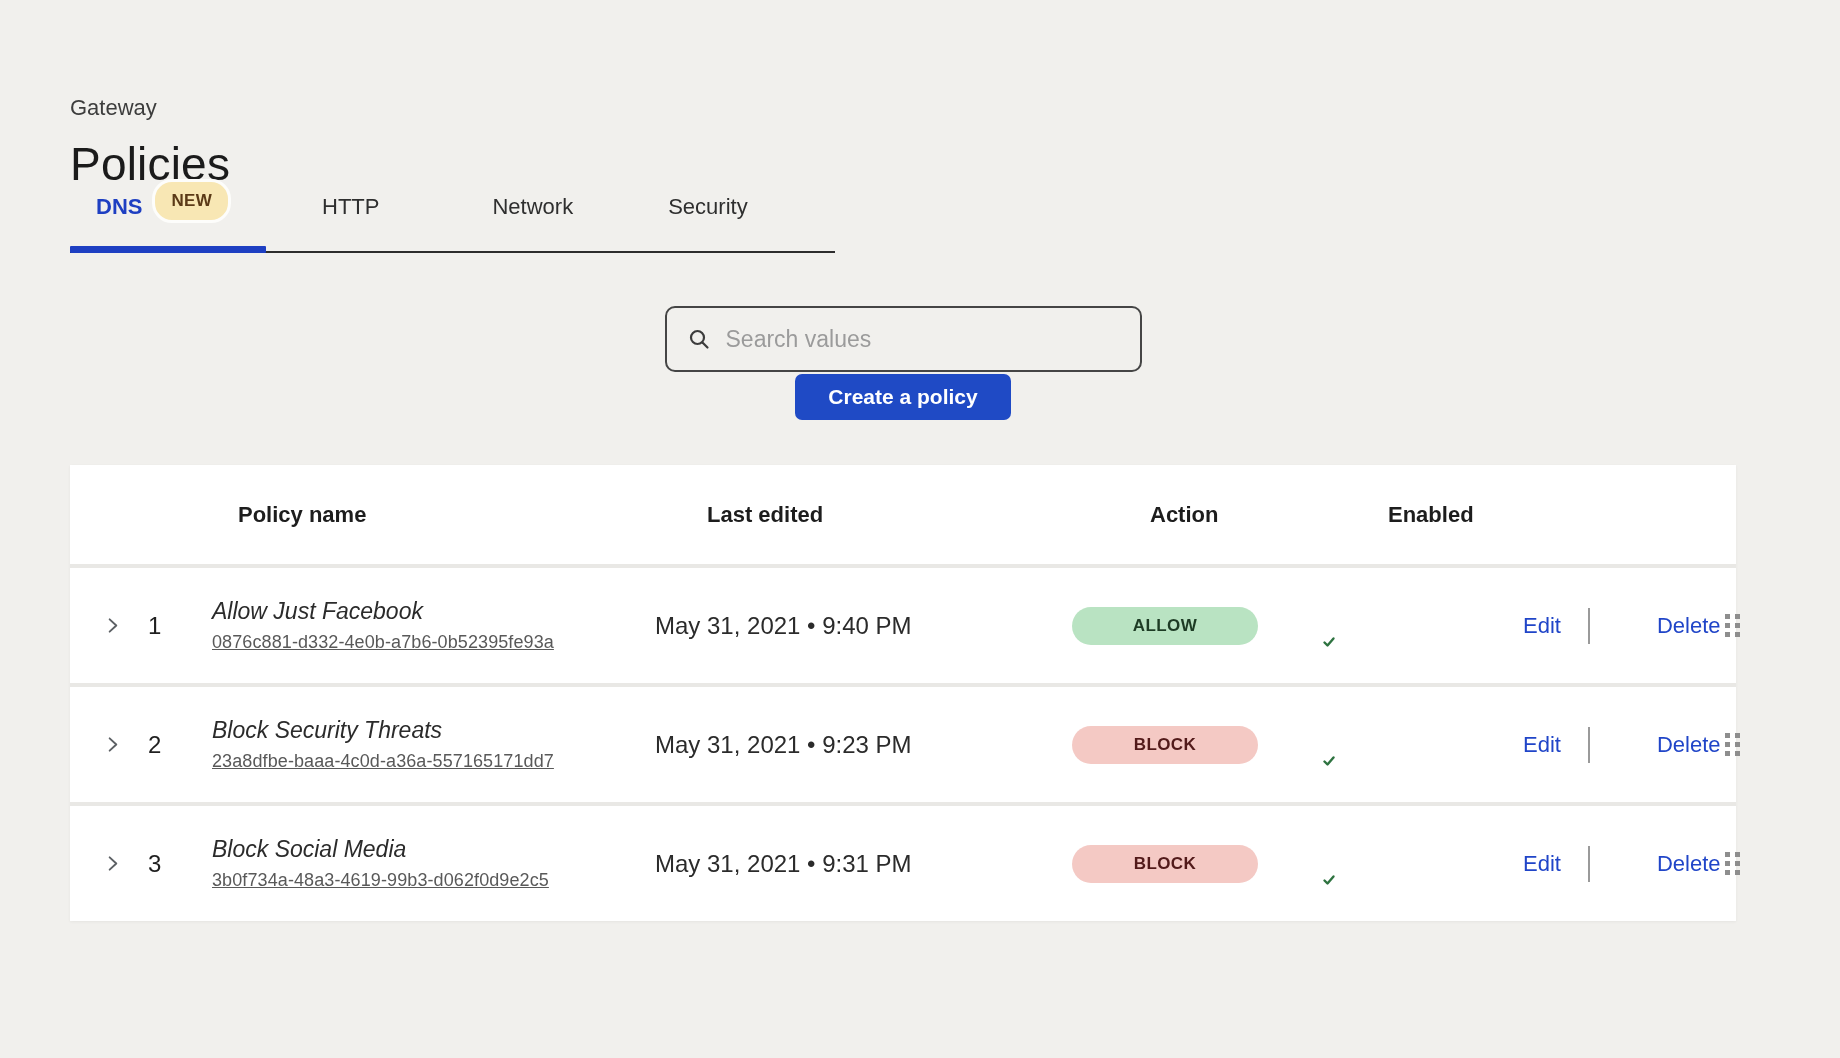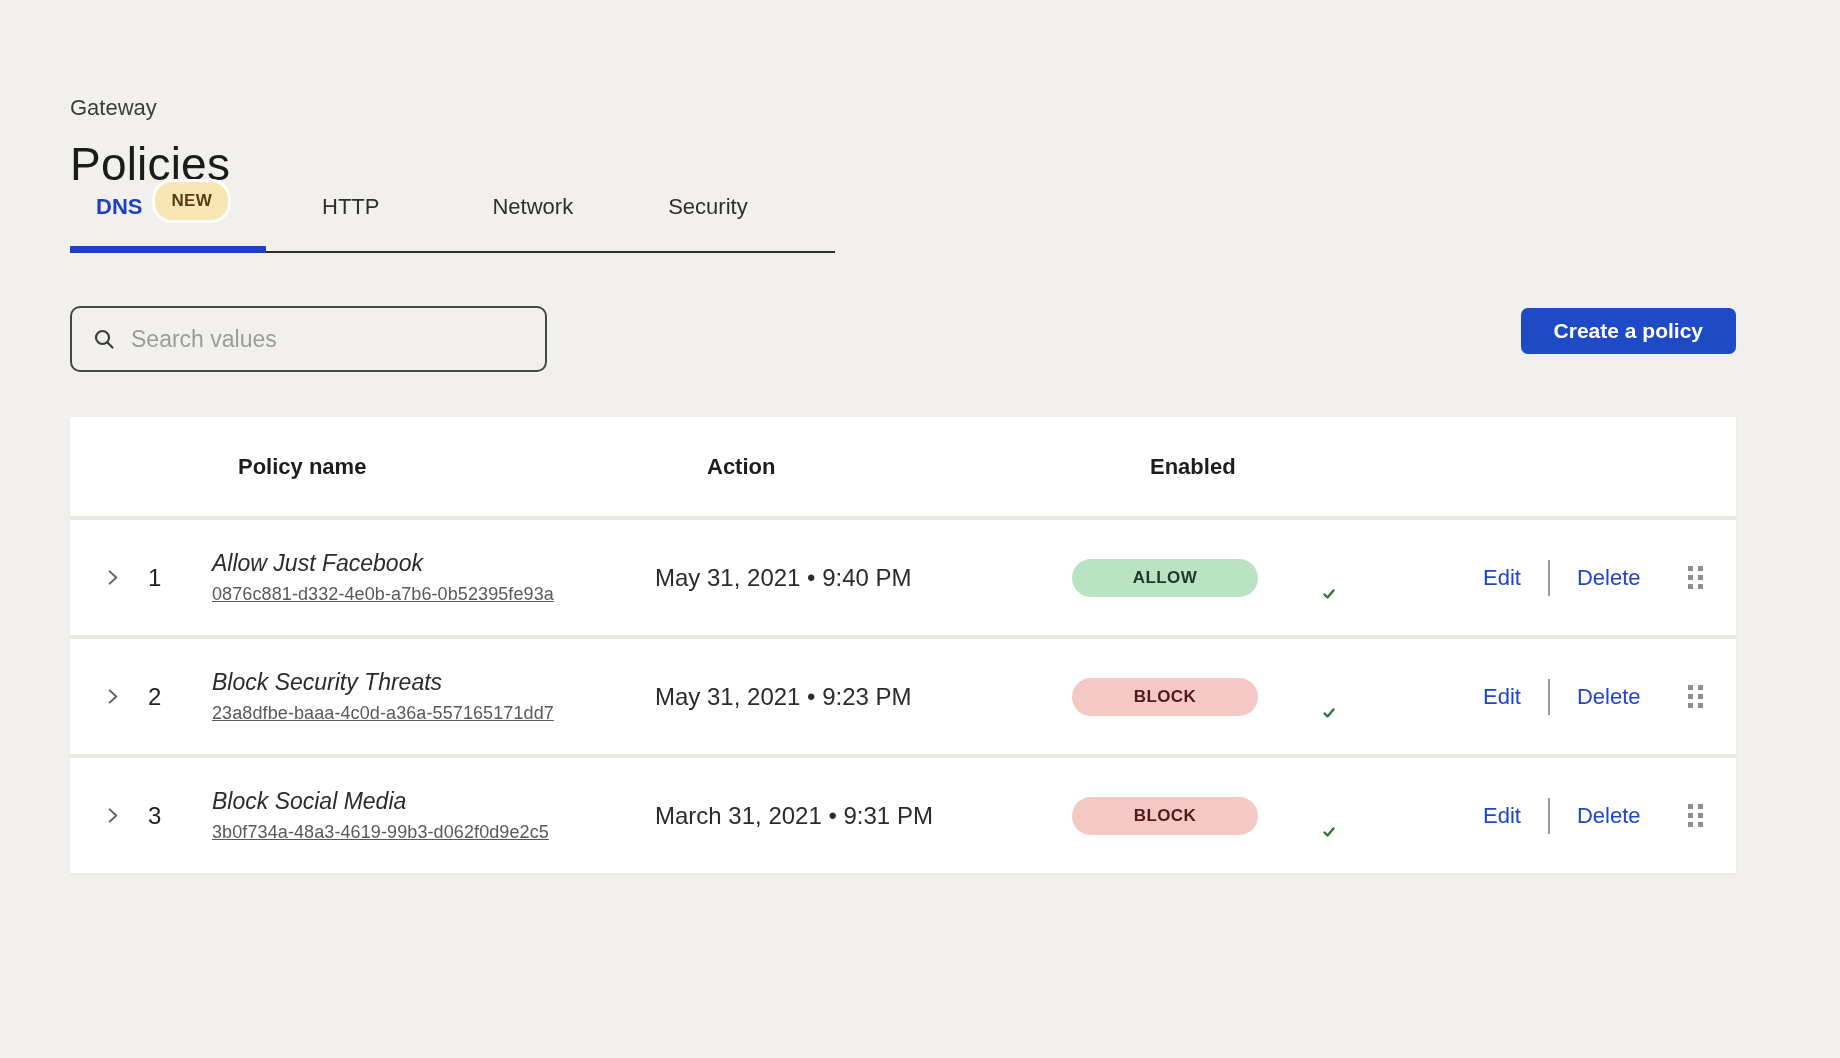--- a/index.html
+++ b/index.html
@@ -33,21 +33,21 @@
     font-size:17px; font-weight:700; letter-spacing:0.3px;
     padding:9px 16px; border-radius:20px; border:3px solid #fdfdfb;
     margin-top:-12px;
   }
   .active-underline {
     position:absolute; left:0; bottom:-2px; width:196px; height:7px;
     background:var(--tab-active-blue,#1e3fc2); border-radius:1px;
   }
 
   
-  .toolbar { margin-top:53px; display:flex; justify-content:space-between; align-items:flex-start; }
+  .toolbar { margin-top:53px; display:flex; justify-content:space-between; align-items:center;flex-direction:column; }
   .searchbox {
     width:477px; height:66px; border:2px solid #454545; border-radius:10px;
     display:flex; align-items:center; padding:0 20px; gap:15px; background:transparent;
   }
   .searchbox input {
     border:none; outline:none; background:transparent; flex:1;
     font-family:"Liberation Sans",sans-serif; font-size:23px; color:#2b2b2b;
   }
   .searchbox input::placeholder { color:#9b9b9b; }
   .create-btn {
@@ -89,21 +89,21 @@
   }
   .toggle.on { background:var(--toggle-green,#35813f); }
   .toggle .knob {
     position:absolute; top:3px; left:3px; width:26px; height:26px; border-radius:50%;
     background:#fff; display:flex; align-items:center; justify-content:center;
     transition:left .1s;
   }
   .toggle.on .knob { left:32px; }
 
   .cell-actions { display:flex; align-items:center; padding-right:29px; font-size:22px; }
-  .link { color:var(--link-blue,#2045c8); cursor:pointer; text-decoration:none; }
+  .link { color:var(--link-blue,#2045c8); cursor:pointer; text-decoration:none;margin-left:40px; }
   .action-sep { width:2px; height:36px; background:#9a9a9a; margin:0 27px; }
   .drag-handle {
     margin-left:auto; display:grid; grid-template-columns:5px 5px;
     grid-auto-rows:5px; column-gap:5px; row-gap:4px; cursor:grab; padding:4px;
   }
   .drag-handle i { background:#8e8e8e; display:block; }
 </style>
 </head>
 <body>
 
@@ -134,20 +134,21 @@
       <input type="text" placeholder="Search values" style="">
     </div>
     <button class="create-btn">Create a policy</button>
   </div>
 
   <div class="policy-table">
 
     <div class="row-grid thead">
       <div></div>
       <div>Policy name</div>
+      <div>Last edited</div>
       <div>Action</div>
       <div>Enabled</div>
       <div></div>
     </div>
 
     <div class="row-grid trow">
       <div class="cell-expand">
         <span class="chev">
           <svg width="19" height="19" viewBox="0 0 20 20" fill="none" stroke="#5c6064" stroke-width="2" stroke-linecap="round" stroke-linejoin="round">
               <polyline points="7 3.5 14 10 7 16.5"></polyline>
@@ -234,21 +235,21 @@
           <svg width="19" height="19" viewBox="0 0 20 20" fill="none" stroke="#5c6064" stroke-width="2" stroke-linecap="round" stroke-linejoin="round">
               <polyline points="7 3.5 14 10 7 16.5"></polyline>
             </svg>
         </span>
         <span class="row-num">3</span>
       </div>
       <div class="cell-name">
         <div class="policy-name">Block Social Media</div>
         <div class="policy-id">3b0f734a-48a3-4619-99b3-d062f0d9e2c5</div>
       </div>
-      <div class="cell-date">March 31, 2021 • 9:31 PM</div>
+      <div class="cell-date">May 31, 2021 • 9:31 PM</div>
       <div>
           <span class="action-badge block">BLOCK</span>
         </div>
       <div>
         <span class="toggle on">
           <span class="knob">
             <svg width="14" height="14" viewBox="0 0 14 14" fill="none" stroke="#2e7340" stroke-width="2.4" stroke-linecap="round" stroke-linejoin="round">
                 <polyline points="2.5 7.5 5.5 10.5 11.5 3.5"></polyline>
               </svg>
           </span>

